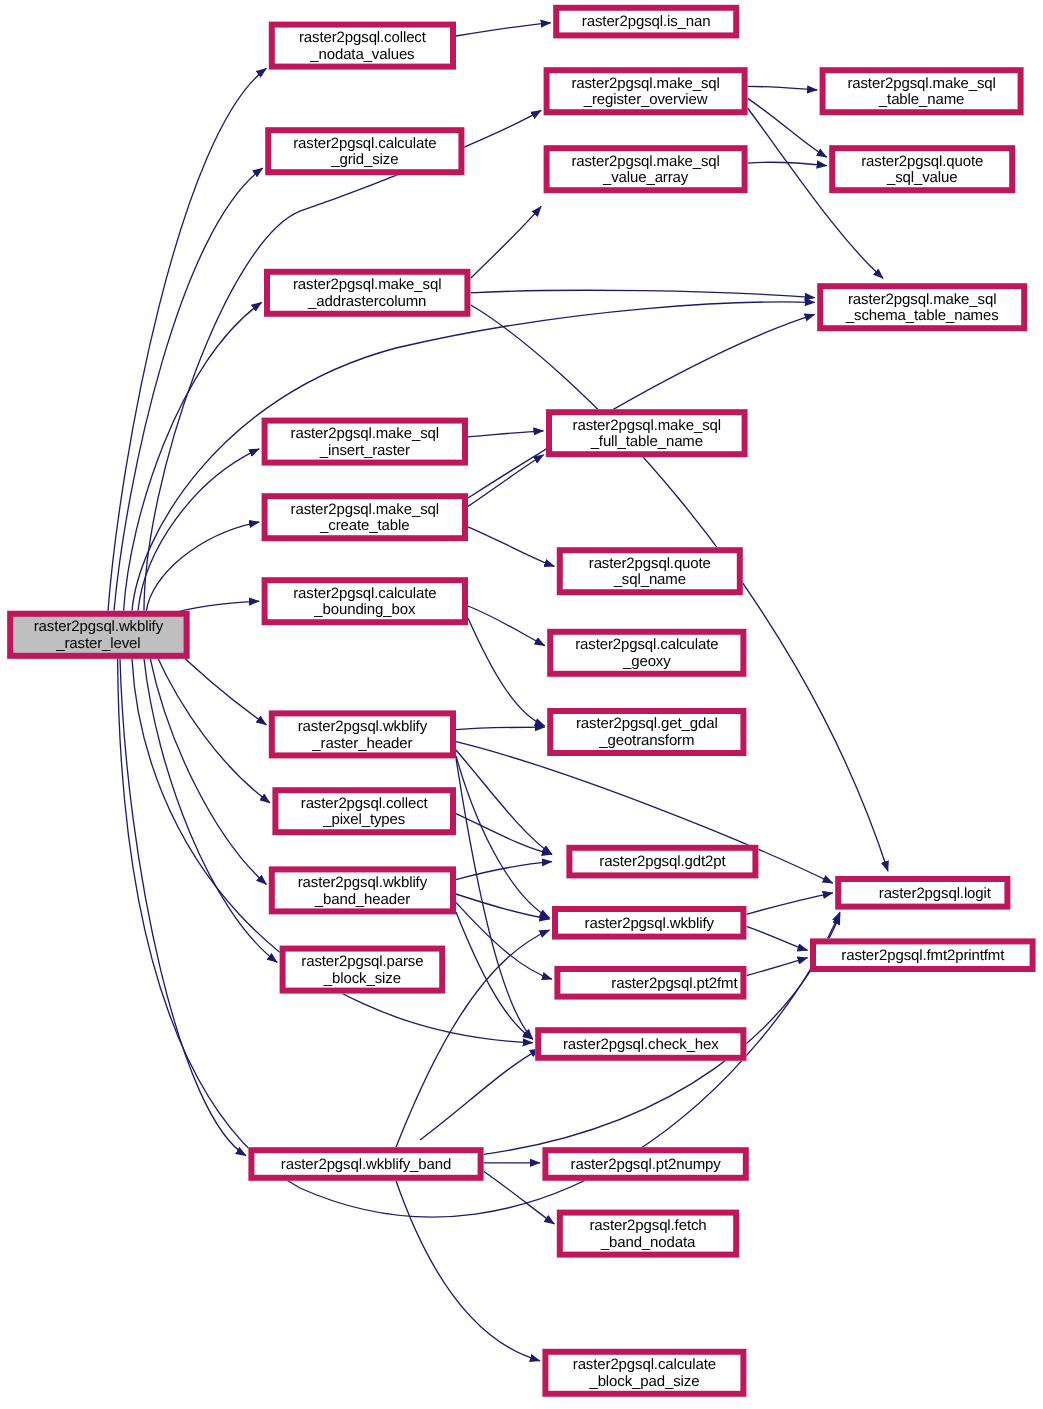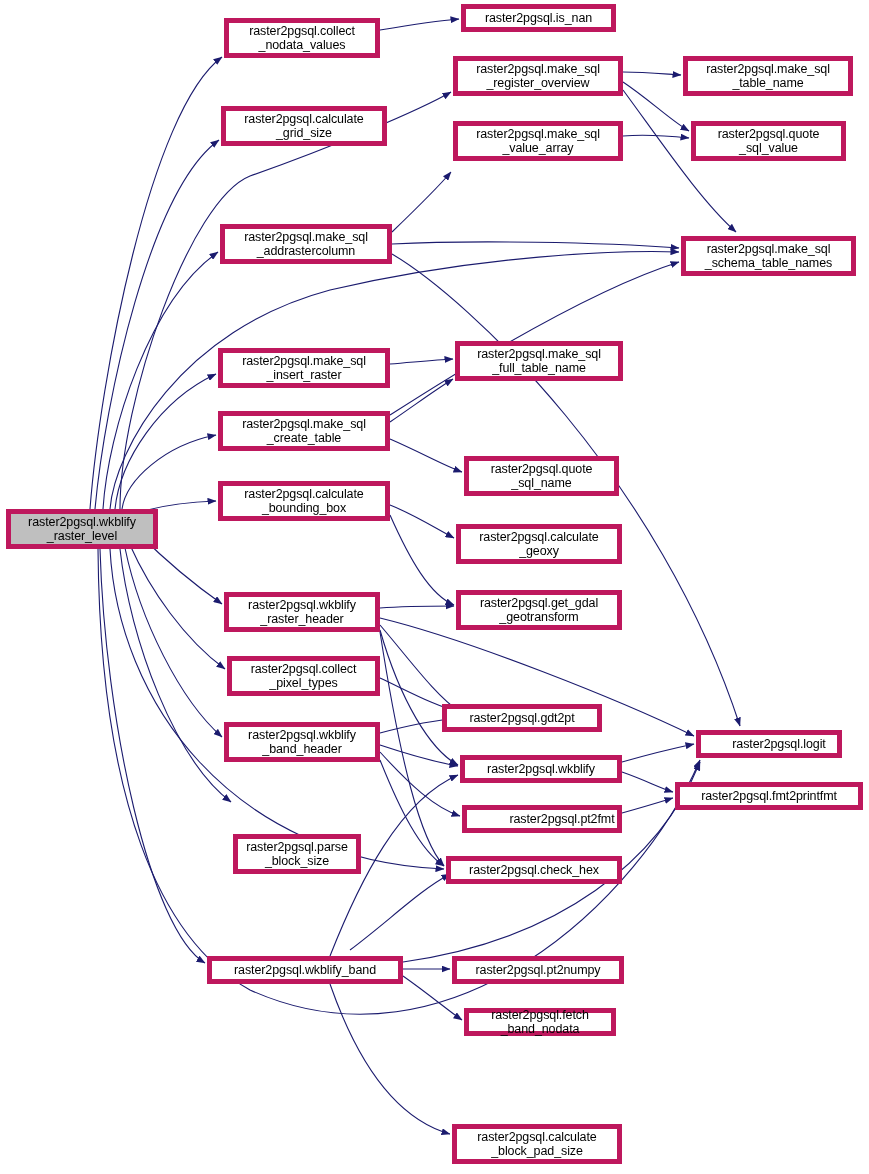--- a/index.html
+++ b/index.html
@@ -149,30 +149,30 @@
   <div class="node" style="left:218px; top:481px; width:172px; height:40px;">raster2pgsql.calculate
 _bounding_box</div>
   <div class="node" style="left:456px; top:524px; width:166px; height:40px;">raster2pgsql.calculate
 _geoxy</div>
   <div class="node" style="left:224px; top:592px; width:156px; height:40px;">raster2pgsql.wkblify
 _raster_header</div>
   <div class="node" style="left:456px; top:590px; width:166px; height:40px;">raster2pgsql.get_gdal
 _geotransform</div>
   <div class="node" style="left:227px; top:656px; width:153px; height:40px;">raster2pgsql.collect
 _pixel_types</div>
-  <div class="node" style="left:442px; top:704px; width:160px; height:28px;text-align:center;">raster2pgsql.gdt2pt</div>
+  <div class="node" style="left:472px; top:704px; width:160px; height:28px;text-align:center;">raster2pgsql.gdt2pt</div>
   <div class="node" style="left:224px; top:722px; width:156px; height:40px;">raster2pgsql.wkblify
 _band_header</div>
   <div class="node" style="left:460px; top:755px; width:162px; height:28px;">raster2pgsql.wkblify</div>
   <div class="node" style="left:462px; top:805px; width:160px; height:28px;padding-left:40px;">raster2pgsql.pt2fmt</div>
-  <div class="node" style="left:233px; top:788px; width:128px; height:40px;margin-top:46px;">raster2pgsql.parse
+  <div class="node" style="left:233px; top:788px; width:138px; height:40px;">raster2pgsql.parse
 _block_size</div>
   <div class="node" style="left:696px; top:730px; width:146px; height:28px;padding-left:20px;">raster2pgsql.logit</div>
   <div class="node" style="left:675px; top:782px; width:188px; height:28px;">raster2pgsql.fmt2printfmt</div>
   <div class="node" style="left:446px; top:856px; width:176px; height:28px;text-align:center;">raster2pgsql.check_hex</div>
   <div class="node" style="left:207px; top:956px; width:196px; height:28px;">raster2pgsql.wkblify_band</div>
   <div class="node" style="left:452px; top:956px; width:172px; height:28px;">raster2pgsql.pt2numpy</div>
-  <div class="node" style="left:464px; top:1008px; width:152px; height:28px;">raster2pgsql.fetch
+  <div class="node" style="left:464px; top:1008px; width:152px; height:40px;">raster2pgsql.fetch
 _band_nodata</div>
   <div class="node" style="left:452px; top:1124px; width:170px; height:40px;">raster2pgsql.calculate
 _block_pad_size</div>
 
 </div>
 
 </body></html>

